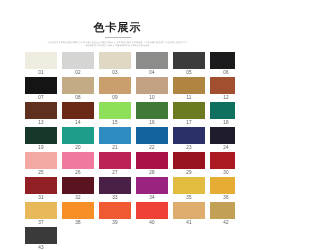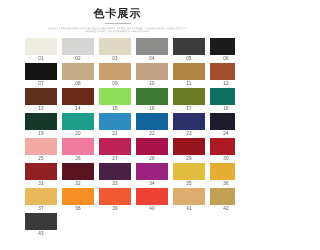--- a/index.html
+++ b/index.html
@@ -15,21 +15,21 @@
   }
   .page {
     width: 235px;
     height: 250px;
     position: relative;
     background: #ffffff;
     box-sizing: border-box;
   }
   .header {
     text-align: center;
-    padding-top: 7px;
+    padding-top: 21px;
   }
   .title {
     font-size: 11px;
     font-weight: 700;
     color: #1c1c1c;
     letter-spacing: 1px;
     line-height: 13px;
   }
   .divider {
     width: 26px;

